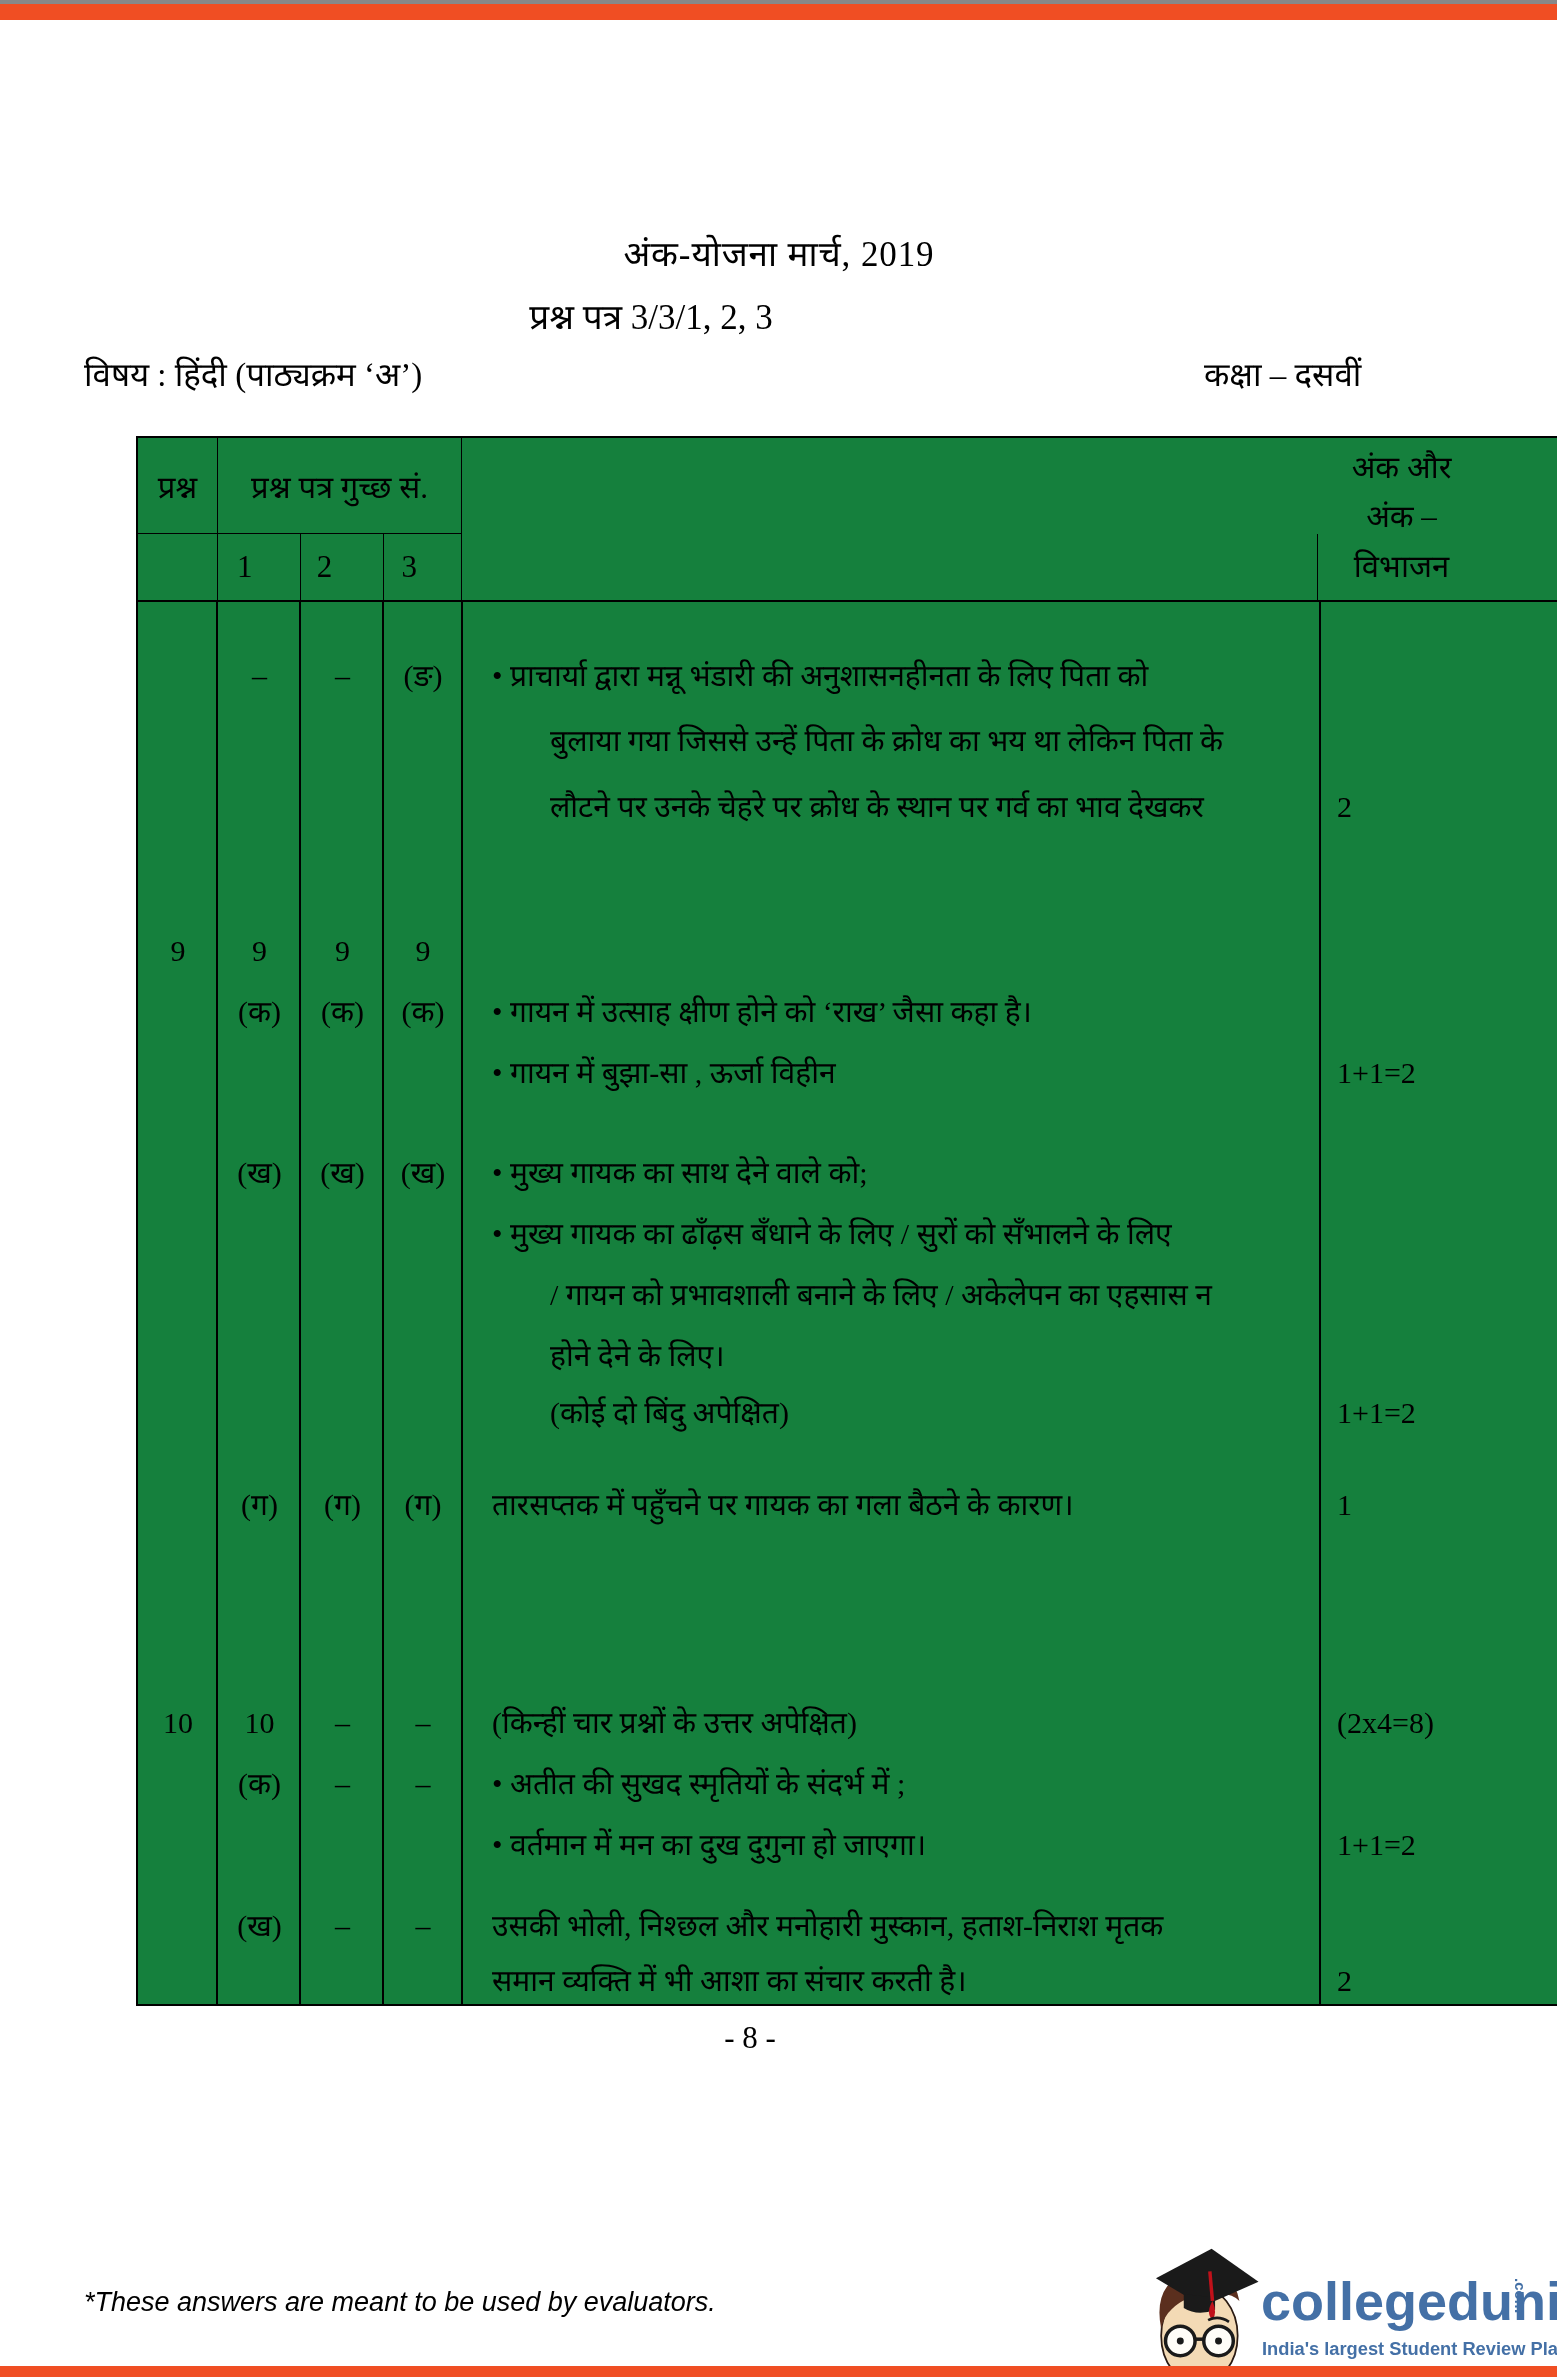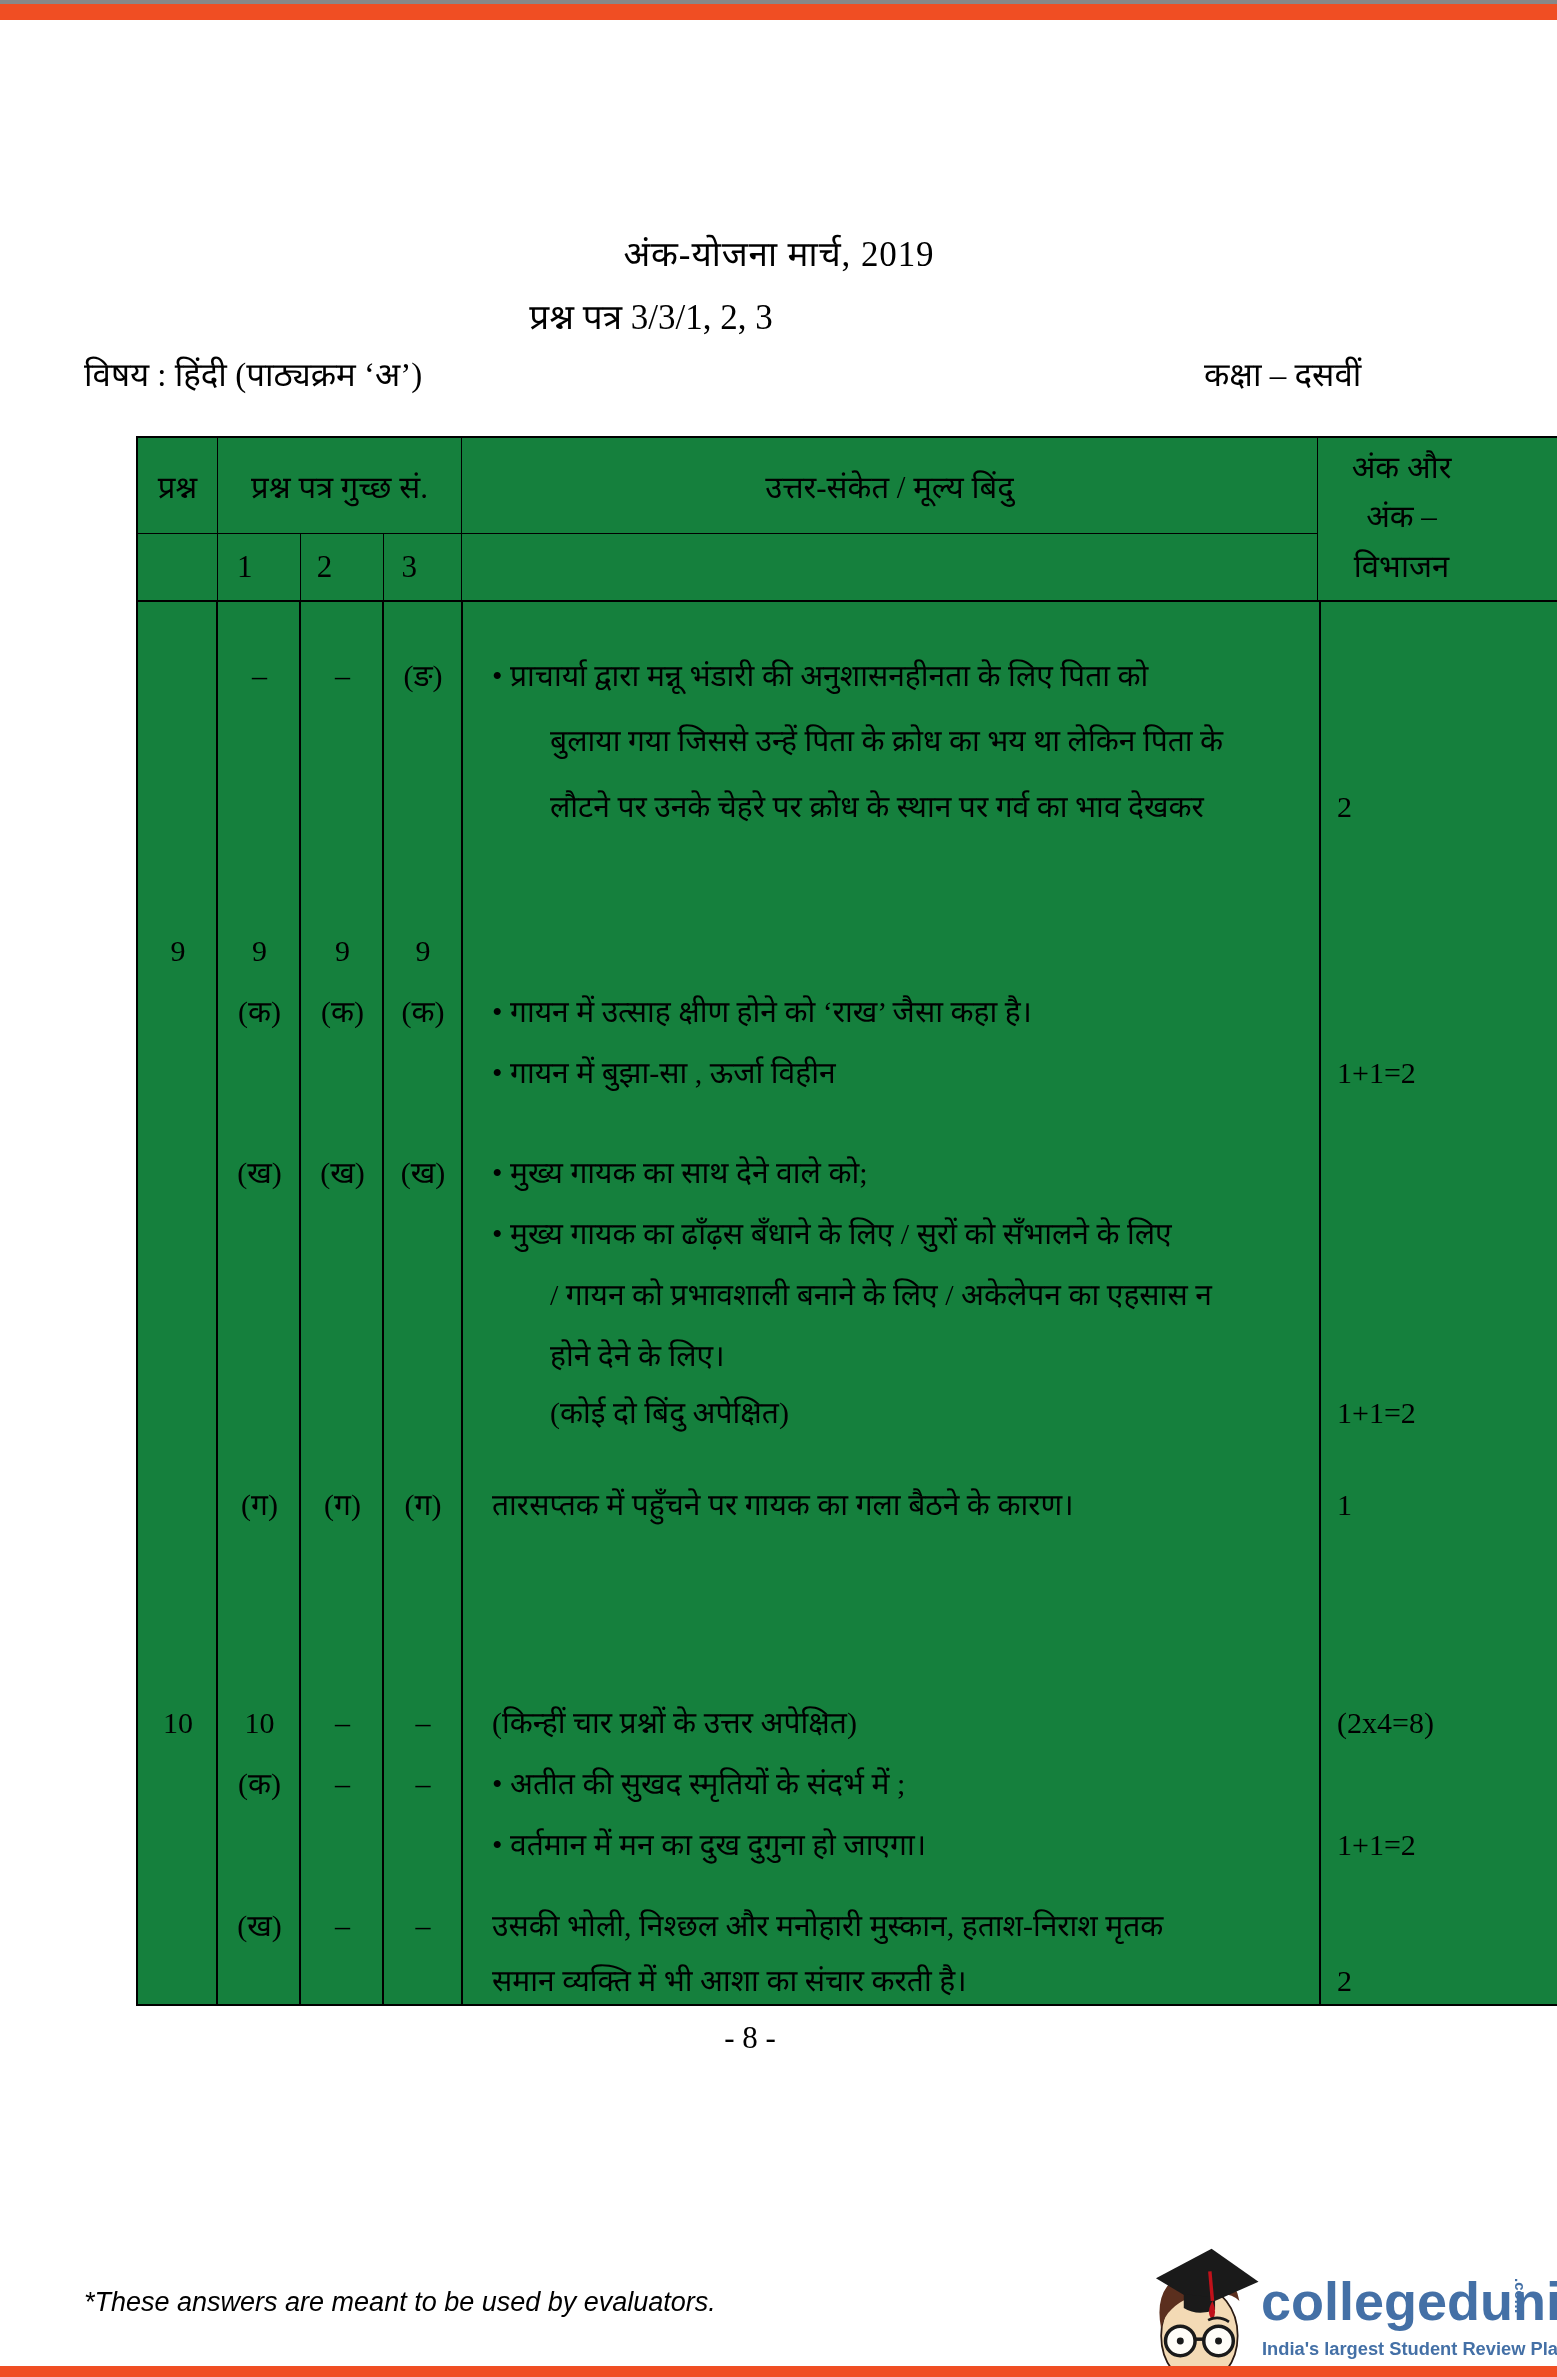--- a/index.html
+++ b/index.html
@@ -69,21 +69,20 @@
   <div class="doc-title">अंक-योजना मार्च, 2019</div>
   <div class="doc-subtitle">प्रश्न पत्र  3/3/1, 2, 3</div>
   <div class="subject-line">विषय : हिंदी (पाठ्यक्रम ‘अ’)</div>
   <div class="class-line">कक्षा – दसवीं</div>
 
   <div class="mtable">
 
     <div class="thead">
       <div class="hcell hc-q">प्रश्न</div>
       <div class="hcell hc-set">प्रश्न पत्र गुच्छ सं.</div>
-      <div class="hcell hc-ans">उत्तर-संकेत / मूल्य बिंदु</div>
       <div class="hcell hc-marks">
         <span>अंक और</span>
         <span>अंक –</span>
         <span>विभाजन</span>
       </div>
       <div class="hcell hc-e1"></div>
       <div class="hcell hc-s1">1</div>
       <div class="hcell hc-s2">2</div>
       <div class="hcell hc-s3">3</div>
       <div class="hcell hc-e2"></div>

